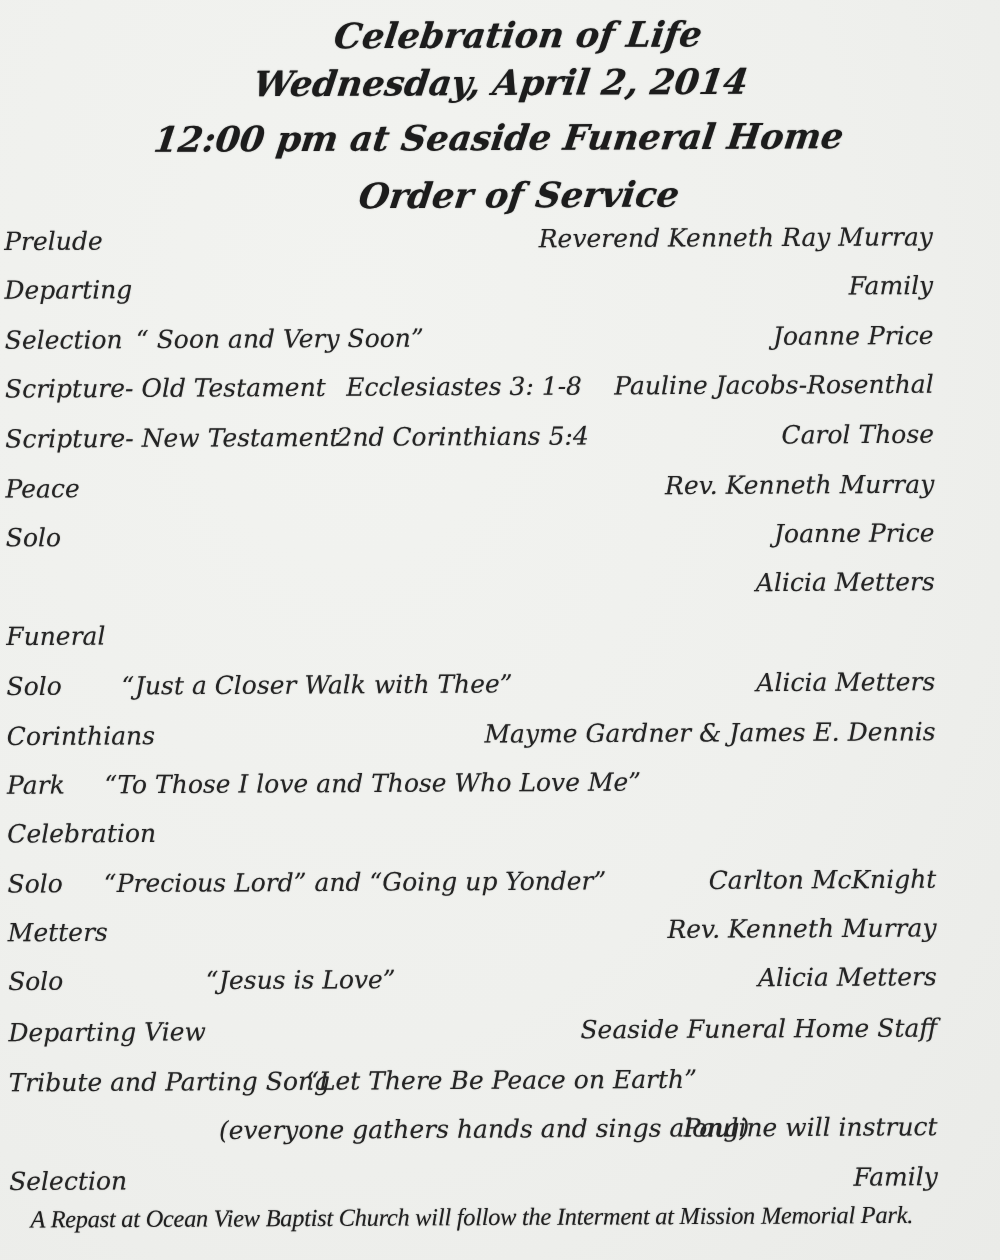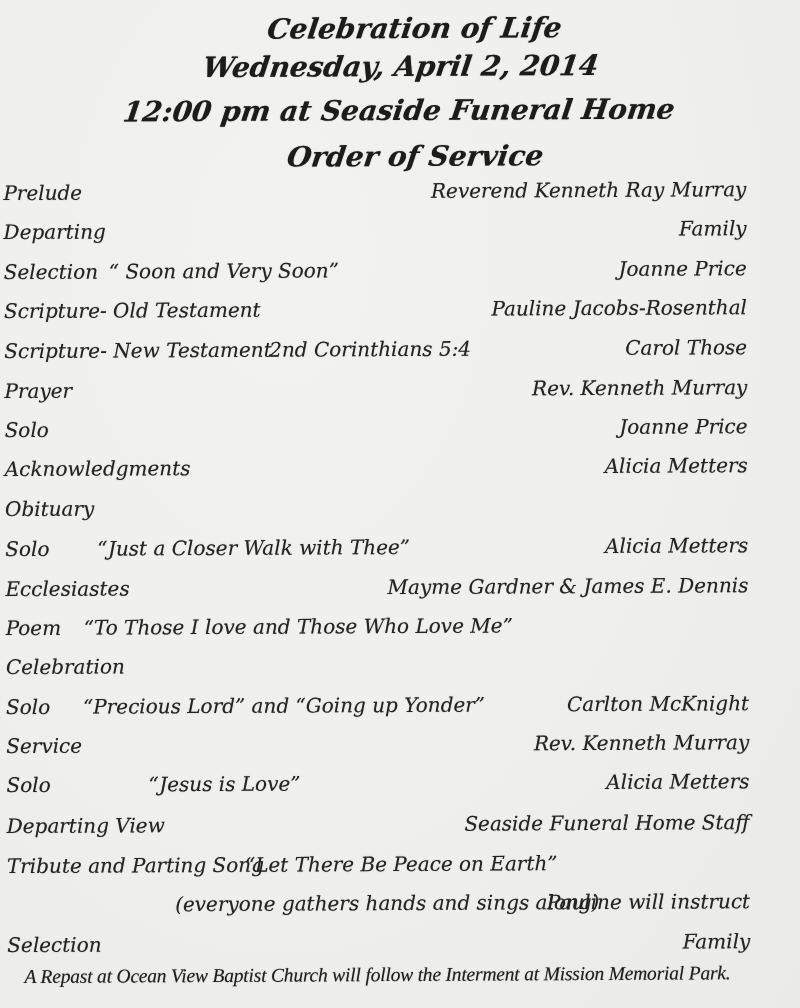--- a/index.html
+++ b/index.html
@@ -70,71 +70,71 @@
       <span class="item">Departing</span>
       <span class="person">Family</span>
     </div>
     <div class="row" style="top:257px">
       <span class="item">Selection</span>
       <span class="detail" style="left:105px">“ Soon and Very Soon”</span>
       <span class="person">Joanne Price</span>
     </div>
     <div class="row" style="top:296px">
       <span class="item">Scripture- Old Testament</span>
+      <span class="detail" style="left:273px">Ecclesiastes 3: 1-8</span>
       <span class="person">Pauline Jacobs-Rosenthal</span>
     </div>
     <div class="row" style="top:336px">
       <span class="item">Scripture- New Testament</span>
       <span class="detail" style="left:265px">2nd Corinthians 5:4</span>
       <span class="person">Carol Those</span>
     </div>
     <div class="row" style="top:376px">
-      <span class="item">Prayer</span>
+      <span class="item">Peace</span>
       <span class="person">Rev. Kenneth Murray</span>
     </div>
     <div class="row" style="top:415px">
       <span class="item">Solo</span>
       <span class="person">Joanne Price</span>
     </div>
     <div class="row" style="top:454px">
-      <span class="item">Acknowledgments</span>
       <span class="person">Alicia Metters</span>
     </div>
     <div class="row" style="top:494px">
-      <span class="item">Obituary</span>
+      <span class="item">Funeral</span>
     </div>
     <div class="row" style="top:534px">
       <span class="item">Solo</span>
       <span class="detail" style="left:92px">“Just a Closer Walk with Thee”</span>
       <span class="person">Alicia Metters</span>
     </div>
     <div class="row" style="top:574px">
-      <span class="item">Ecclesiastes</span>
+      <span class="item">Corinthians</span>
       <span class="person">Mayme Gardner &amp; James E. Dennis</span>
     </div>
     <div class="row" style="top:613px">
-      <span class="item">Poem</span>
+      <span class="item">Park</span>
       <span class="detail" style="left:78px">“To Those I love and Those Who Love Me”</span>
     </div>
     <div class="row" style="top:652px">
       <span class="item">Celebration</span>
       <span class="person"></span>
     </div>
     <div class="row" style="top:692px">
       <span class="item">Solo</span>
       <span class="detail" style="left:77px">“Precious Lord” and “Going up Yonder”</span>
       <span class="person">Carlton McKnight</span>
     </div>
     <div class="row" style="top:731px">
-      <span class="item">Service</span>
+      <span class="item">Metters</span>
       <span class="person">Rev. Kenneth Murray</span>
     </div>
     <div class="row" style="top:770px">
       <span class="item">Solo</span>
-      <span class="detail" style="left:142px">“Jesus is Love”</span>
+      <span class="detail" style="left:158px">“Jesus is Love”</span>
       <span class="person">Alicia Metters</span>
     </div>
     <div class="row" style="top:811px">
       <span class="item">Departing View</span>
       <span class="person">Seaside Funeral Home Staff</span>
     </div>
     <div class="row" style="top:851px">
       <span class="item">Tribute and Parting Song</span>
       <span class="detail" style="left:238px">“Let There Be Peace on Earth”</span>
       <span class="person"></span>

